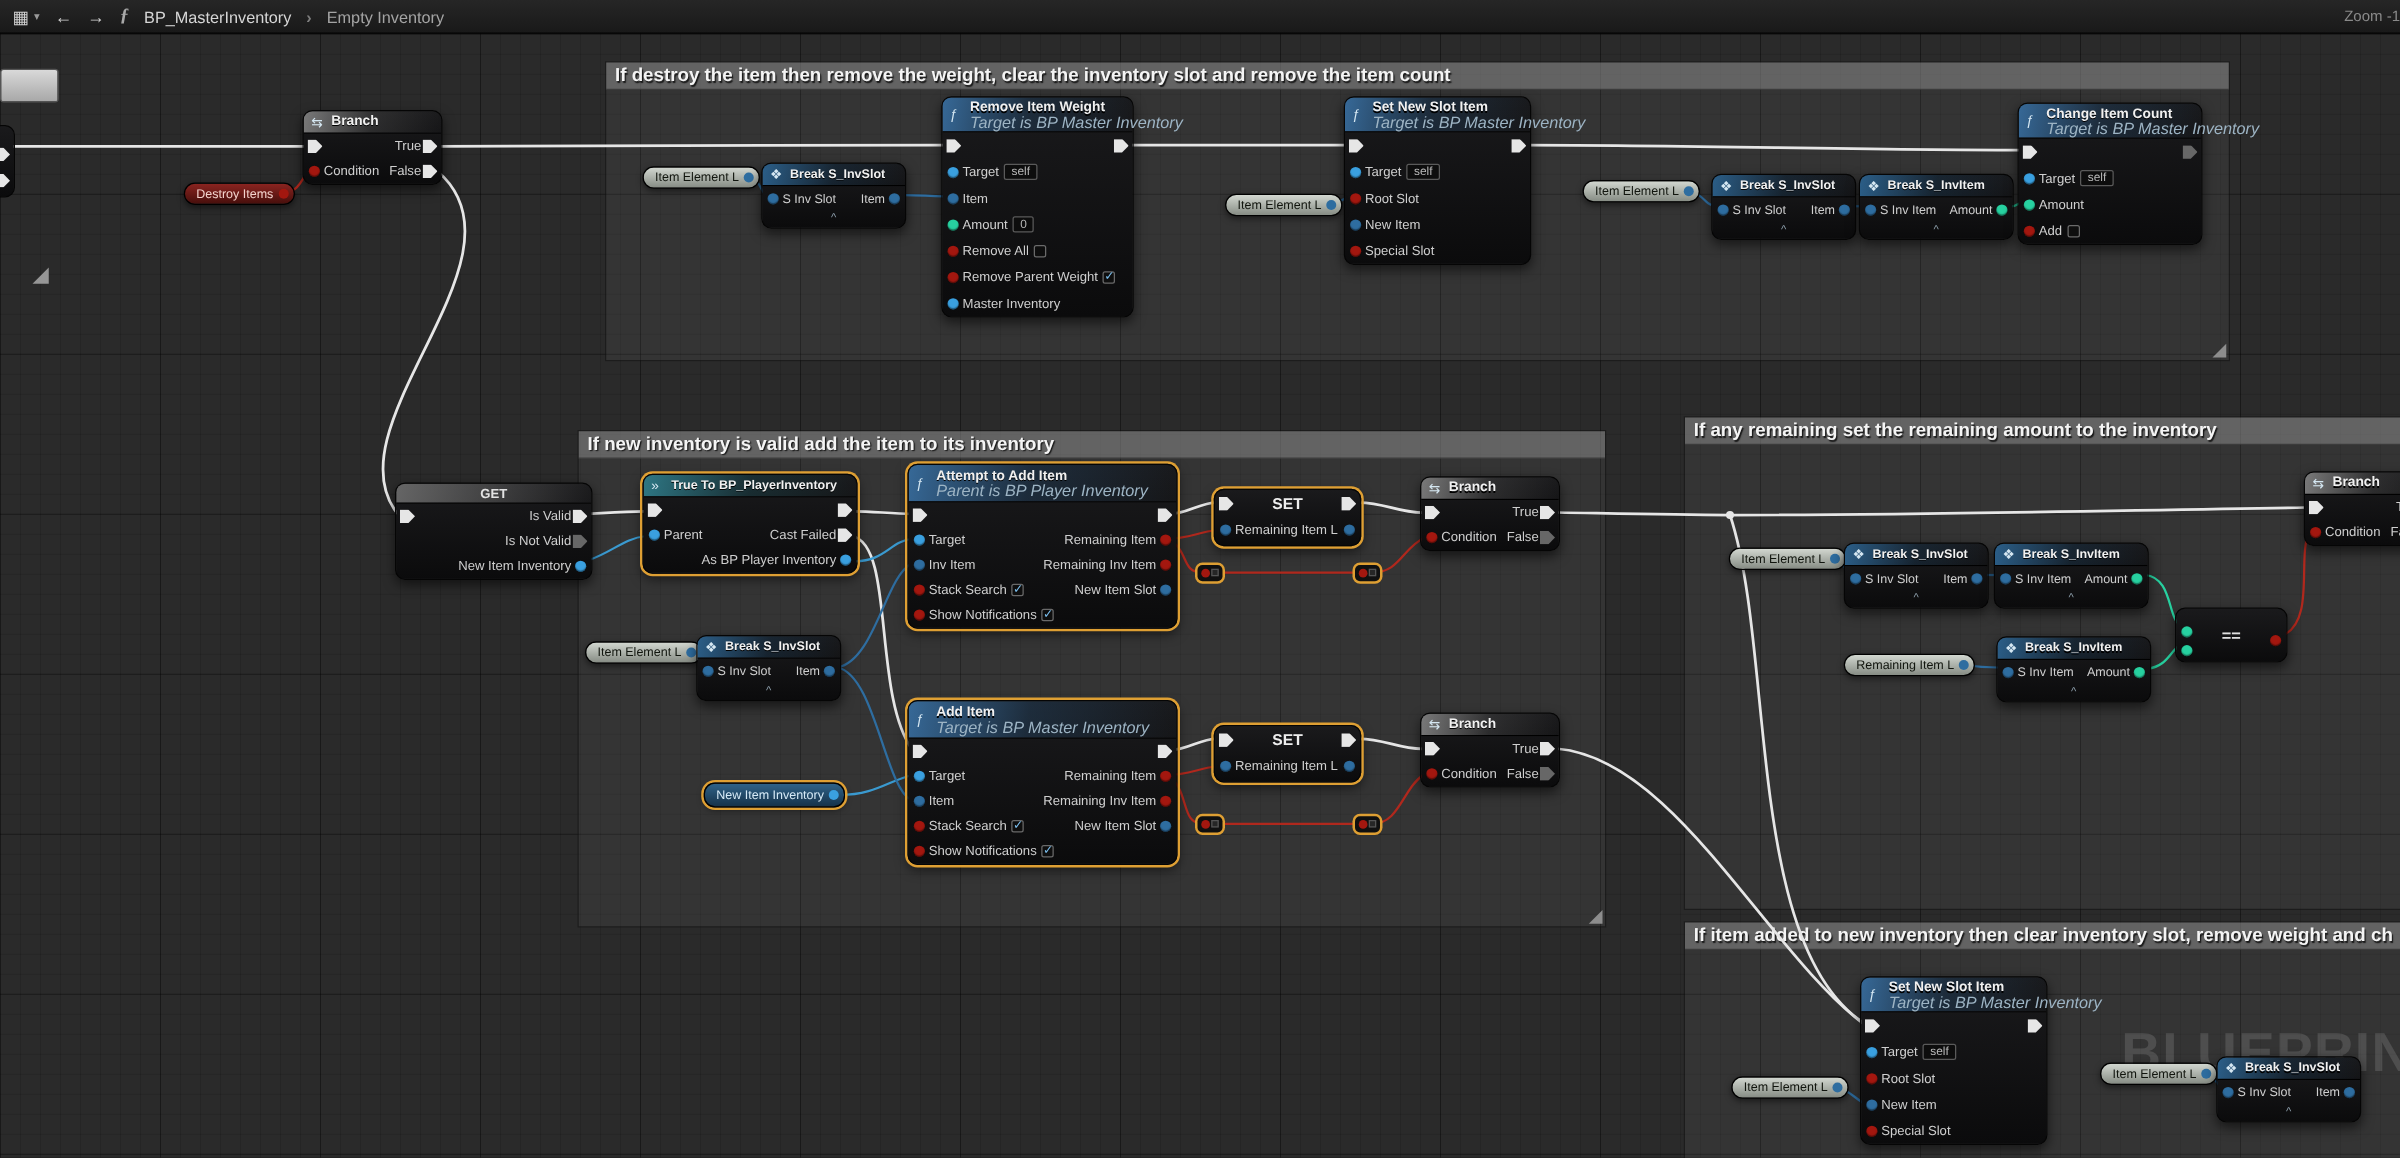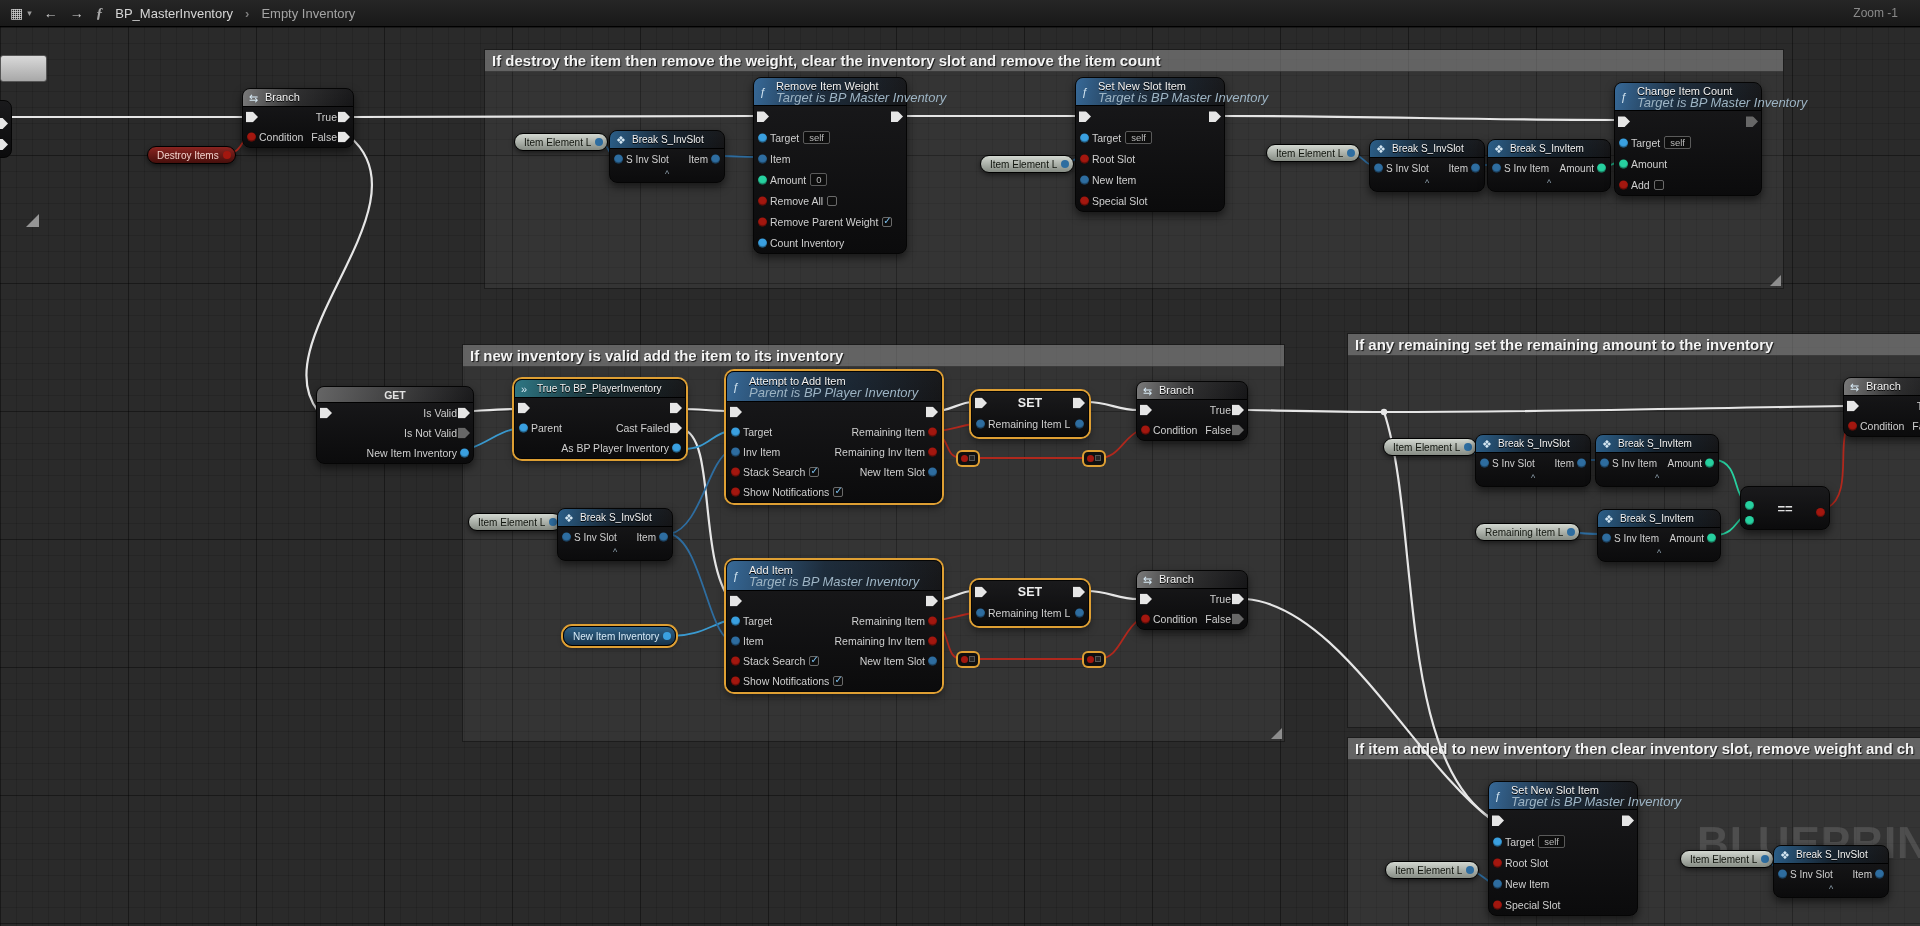--- a/index.html
+++ b/index.html
@@ -5,33 +5,33 @@
 *{margin:0;padding:0;box-sizing:border-box}
 html,body{width:1920px;height:926px;overflow:hidden;background:#1e1e1e;font-family:"Liberation Sans",sans-serif}
 
 .tb{position:absolute;left:0;top:0;width:1920px;height:27px;background:linear-gradient(#262626,#191919);border-bottom:1px solid #000;display:flex;align-items:center;gap:12px;padding:0 10px;color:#b8b8b8;font-size:13px;z-index:50}
 .tb .tbi{color:#cfcfcf;font-size:14px;cursor:pointer}
 .tb .caret{font-size:9px;color:#9a9a9a;margin-left:-8px}
 .tb .fico{font-family:"Liberation Serif",serif;font-style:italic;font-weight:bold;color:#a8a8a8;font-size:15px}
 .tb .crumb-root{color:#d6d6d6}
 .tb .crumb-sep{color:#7d7d7d;font-weight:bold}
 .tb .crumb-cur{color:#a4a4a4}
-.tb .zoom{position:absolute;right:22px;color:#8a8a8a;font-size:12px}
+.tb .zoom{position:absolute;right:0;color:#8a8a8a;font-size:12px}
 
 .canvas{position:absolute;left:0;top:27px;width:1920px;height:899px;background-color:#2a2a2a;background-image:linear-gradient(rgba(0,0,0,.32) 1px,transparent 1px),linear-gradient(90deg,rgba(0,0,0,.32) 1px,transparent 1px),linear-gradient(rgba(0,0,0,.13) 1px,transparent 1px),linear-gradient(90deg,rgba(0,0,0,.13) 1px,transparent 1px);background-size:128px 128px,128px 128px,16px 16px,16px 16px;z-index:0}
 
 .comment{position:absolute;background:rgba(150,150,150,.10);border:1px solid rgba(0,0,0,.45);z-index:1;overflow:visible}
 .comment::after{content:"";position:absolute;right:2px;bottom:2px;width:0;height:0;border-left:11px solid transparent;border-bottom:11px solid #8d8d8d}
 .chead{height:22px;background:rgba(158,158,158,.45);border-bottom:1px solid rgba(0,0,0,.4);padding:2px 7px;color:#f4f4f4;font-weight:bold;font-size:15px;text-shadow:1px 1px 1px rgba(0,0,0,.8);white-space:nowrap;overflow:hidden;cursor:move}
 
 .node{position:absolute;z-index:4;background:linear-gradient(#1a1a1c,#0b0b0c);border:1px solid #050505;border-radius:8px;box-shadow:0 4px 9px rgba(0,0,0,.55);font-size:10.5px;color:#c9c9c9}
 .sel{box-shadow:0 0 0 2px #de9f33,0 4px 9px rgba(0,0,0,.55)}
 .hd{position:relative;display:flex;align-items:center;padding:2px 8px 2px 22px;border-bottom:1px solid #000;border-radius:7px 7px 0 0;min-height:18px}
 .hd .ic{position:absolute;left:6px;top:50%;transform:translateY(-50%);font-size:11px;color:#d5e7f2}
-.tt{font-weight:normal;font-size:11px;color:#f1f1f1;text-shadow:0 1px 0 #000;line-height:13px;white-space:nowrap}
+.tt{font-weight:bold;font-size:11px;color:#f1f1f1;text-shadow:0 1px 0 #000;line-height:13px;white-space:nowrap}
 .st{font-style:italic;font-size:13px;color:#9db4c4;line-height:10px;white-space:nowrap}
 .hb{background:linear-gradient(100deg,rgba(56,109,158,.95) 0%,rgba(33,60,86,.55) 45%,rgba(10,14,18,.08) 100%)}
 .hg{background:linear-gradient(100deg,rgba(132,132,132,.9) 0%,rgba(72,72,72,.45) 50%,rgba(22,22,22,.08) 100%)}
 .ht{background:linear-gradient(100deg,rgba(47,124,138,.95) 0%,rgba(26,66,74,.5) 50%,rgba(10,16,18,.08) 100%)}
 .hk{background:linear-gradient(100deg,rgba(44,98,142,.95) 0%,rgba(23,49,71,.5) 50%,rgba(8,12,16,.08) 100%)}
 .geth{height:16px;text-align:center;font-weight:bold;font-size:10.5px;color:#e2e2e2;background:linear-gradient(100deg,rgba(115,115,115,.85),rgba(35,35,35,.15));border-radius:7px 7px 0 0;border-bottom:1px solid #000;line-height:16px}
 .sethd{position:relative;height:22px;display:flex;align-items:center;justify-content:center;font-weight:bold;font-size:12.5px;color:#ededed}
 .rw{position:relative;height:20px;display:flex;padding:0 16px;white-space:nowrap;font-size:10.5px;color:#cfcfcf}
 .sm .rw{font-size:10px}
 .lf{display:flex;align-items:center;gap:4px}
@@ -253,21 +253,21 @@
   <div class="rw" style="height:21px">
       <span class="dp c-bool"></span>
       <span class="lf">
         <span>Remove Parent Weight</span>
         <span class="cb on"></span>
       </span>
     </div>
   <div class="rw" style="height:21px">
       <span class="dp c-obj"></span>
       <span class="lf">
-        <span>Count Inventory</span>
+        <span>Master Inventory</span>
       </span>
     </div>
 </div>
 
 <div class="node" style="left:1075px;top:77px;width:150px">
   <div class="hd hb" style="height:28px">
       <span class="ic">ƒ</span>
     <div>
         <div class="tt">Set New Slot Item</div>
         <div class="st">Target is BP Master Inventory</div>

